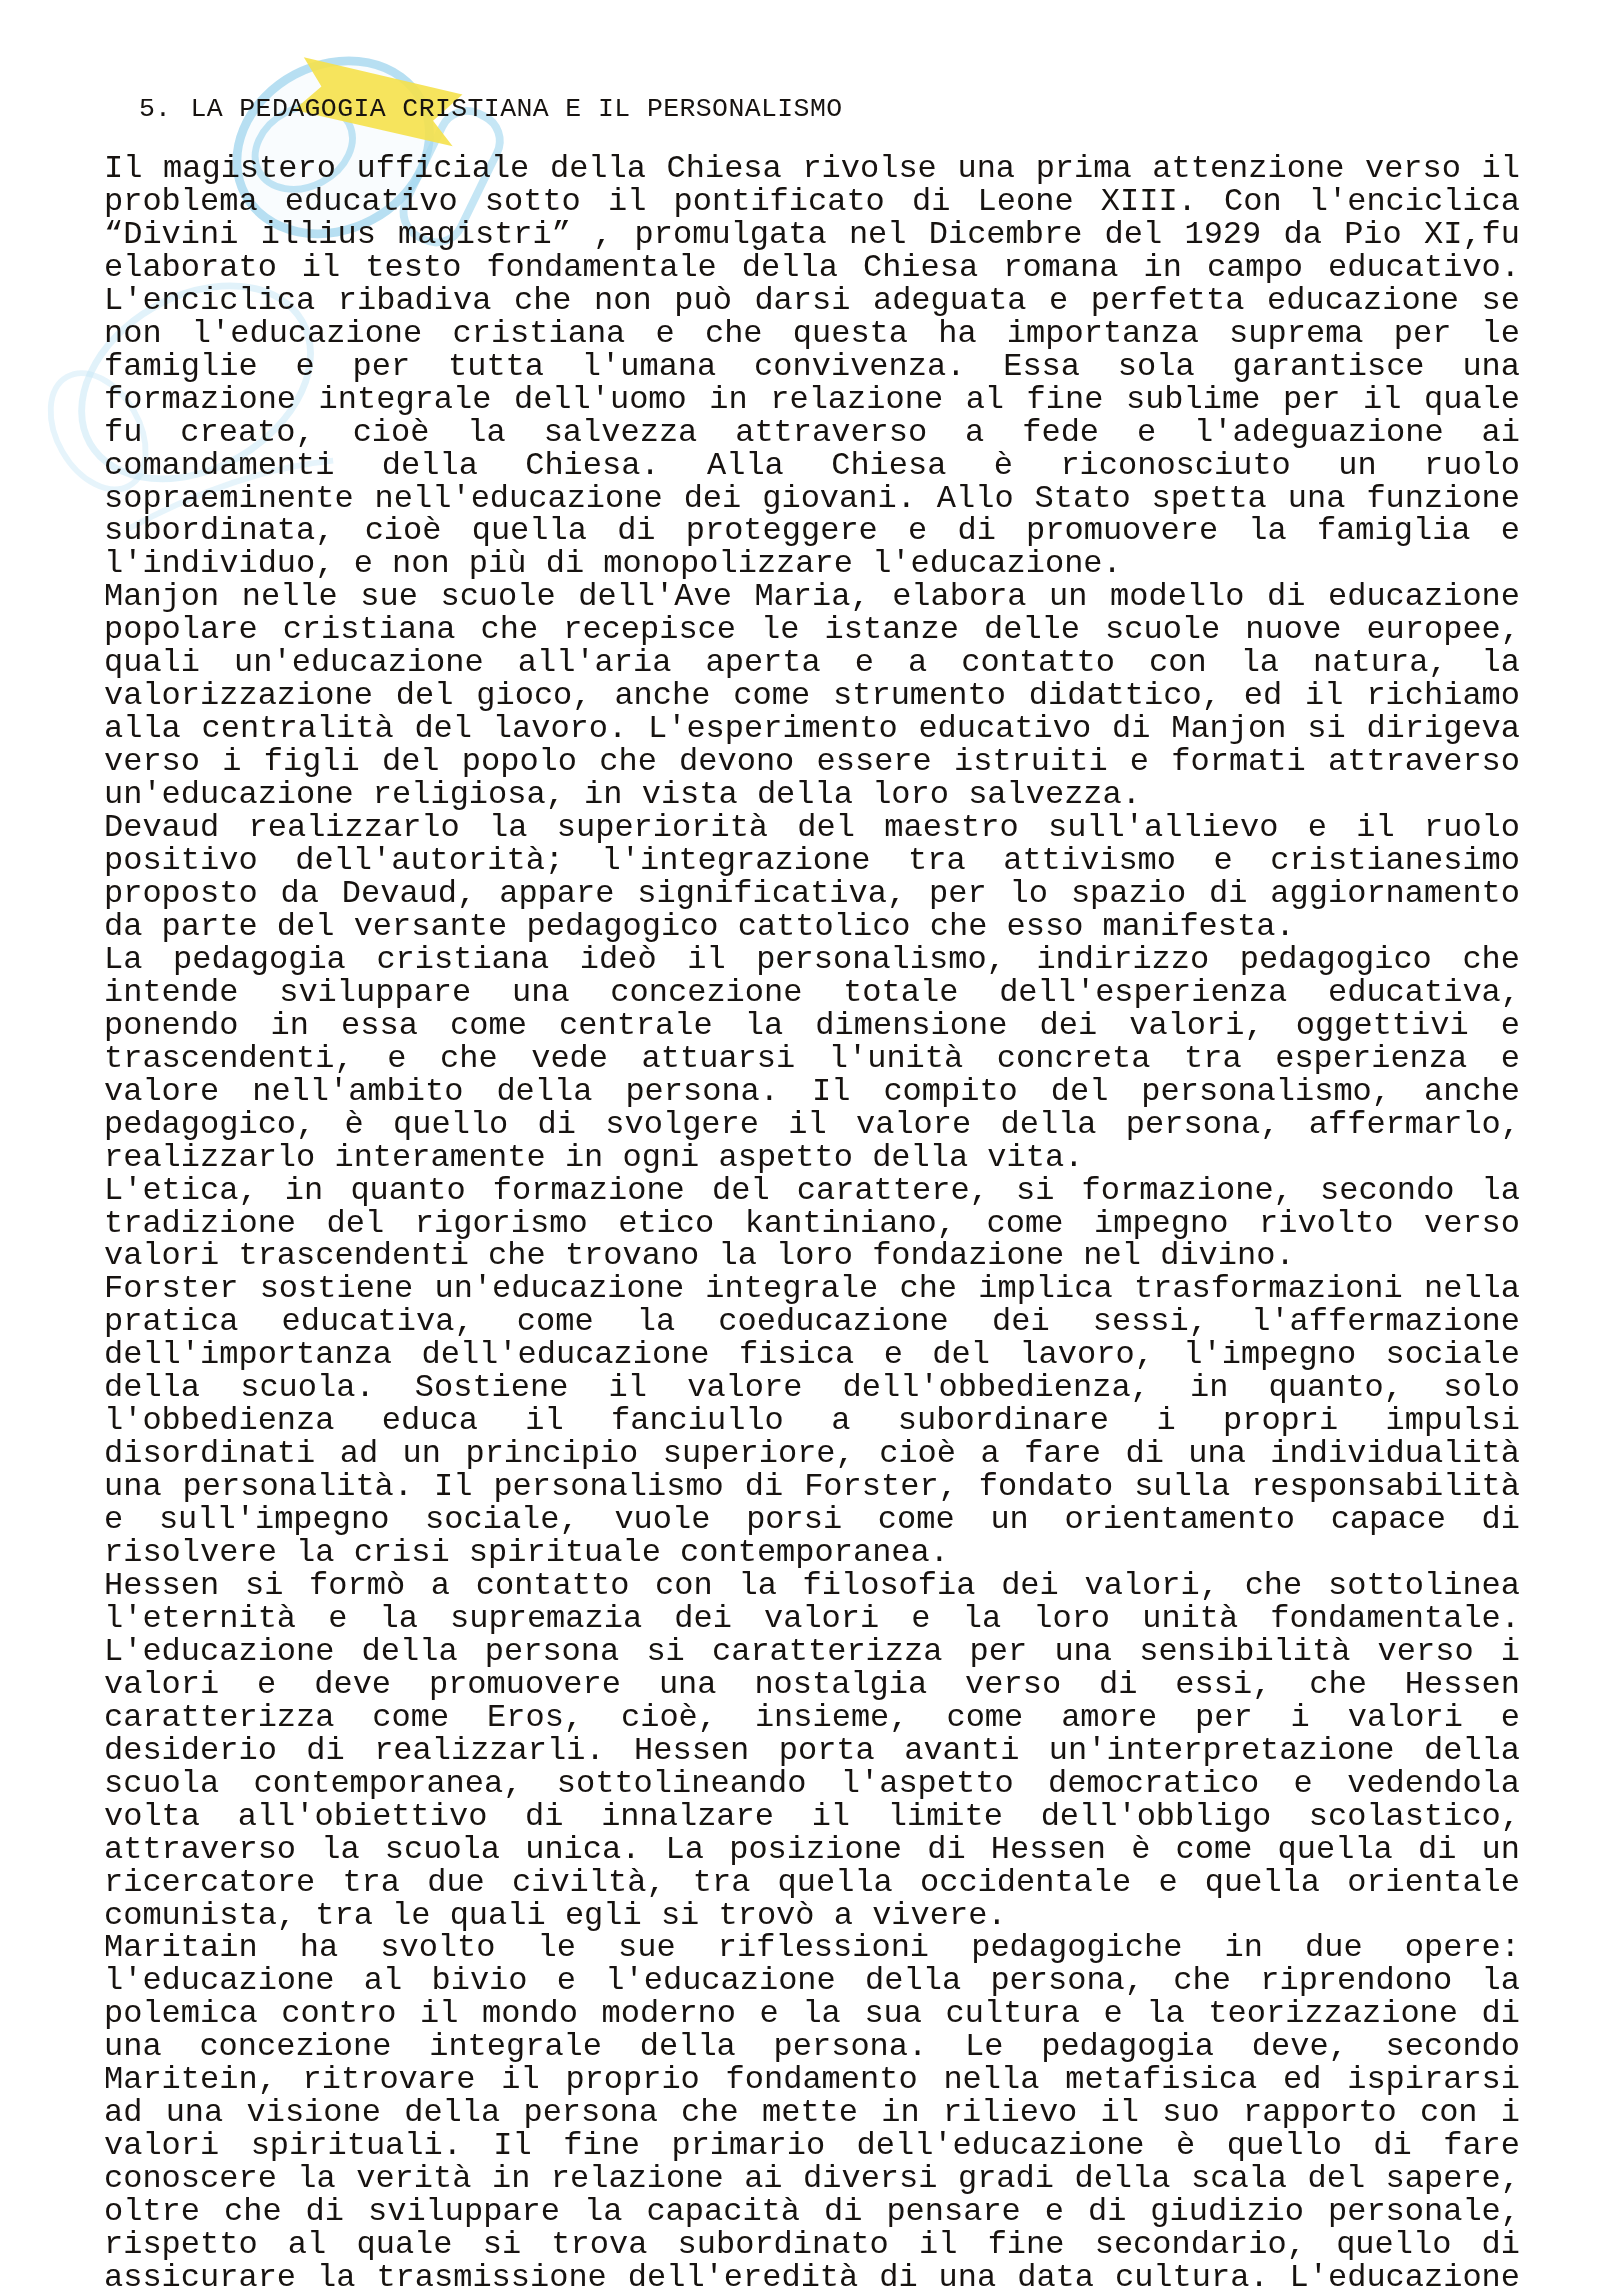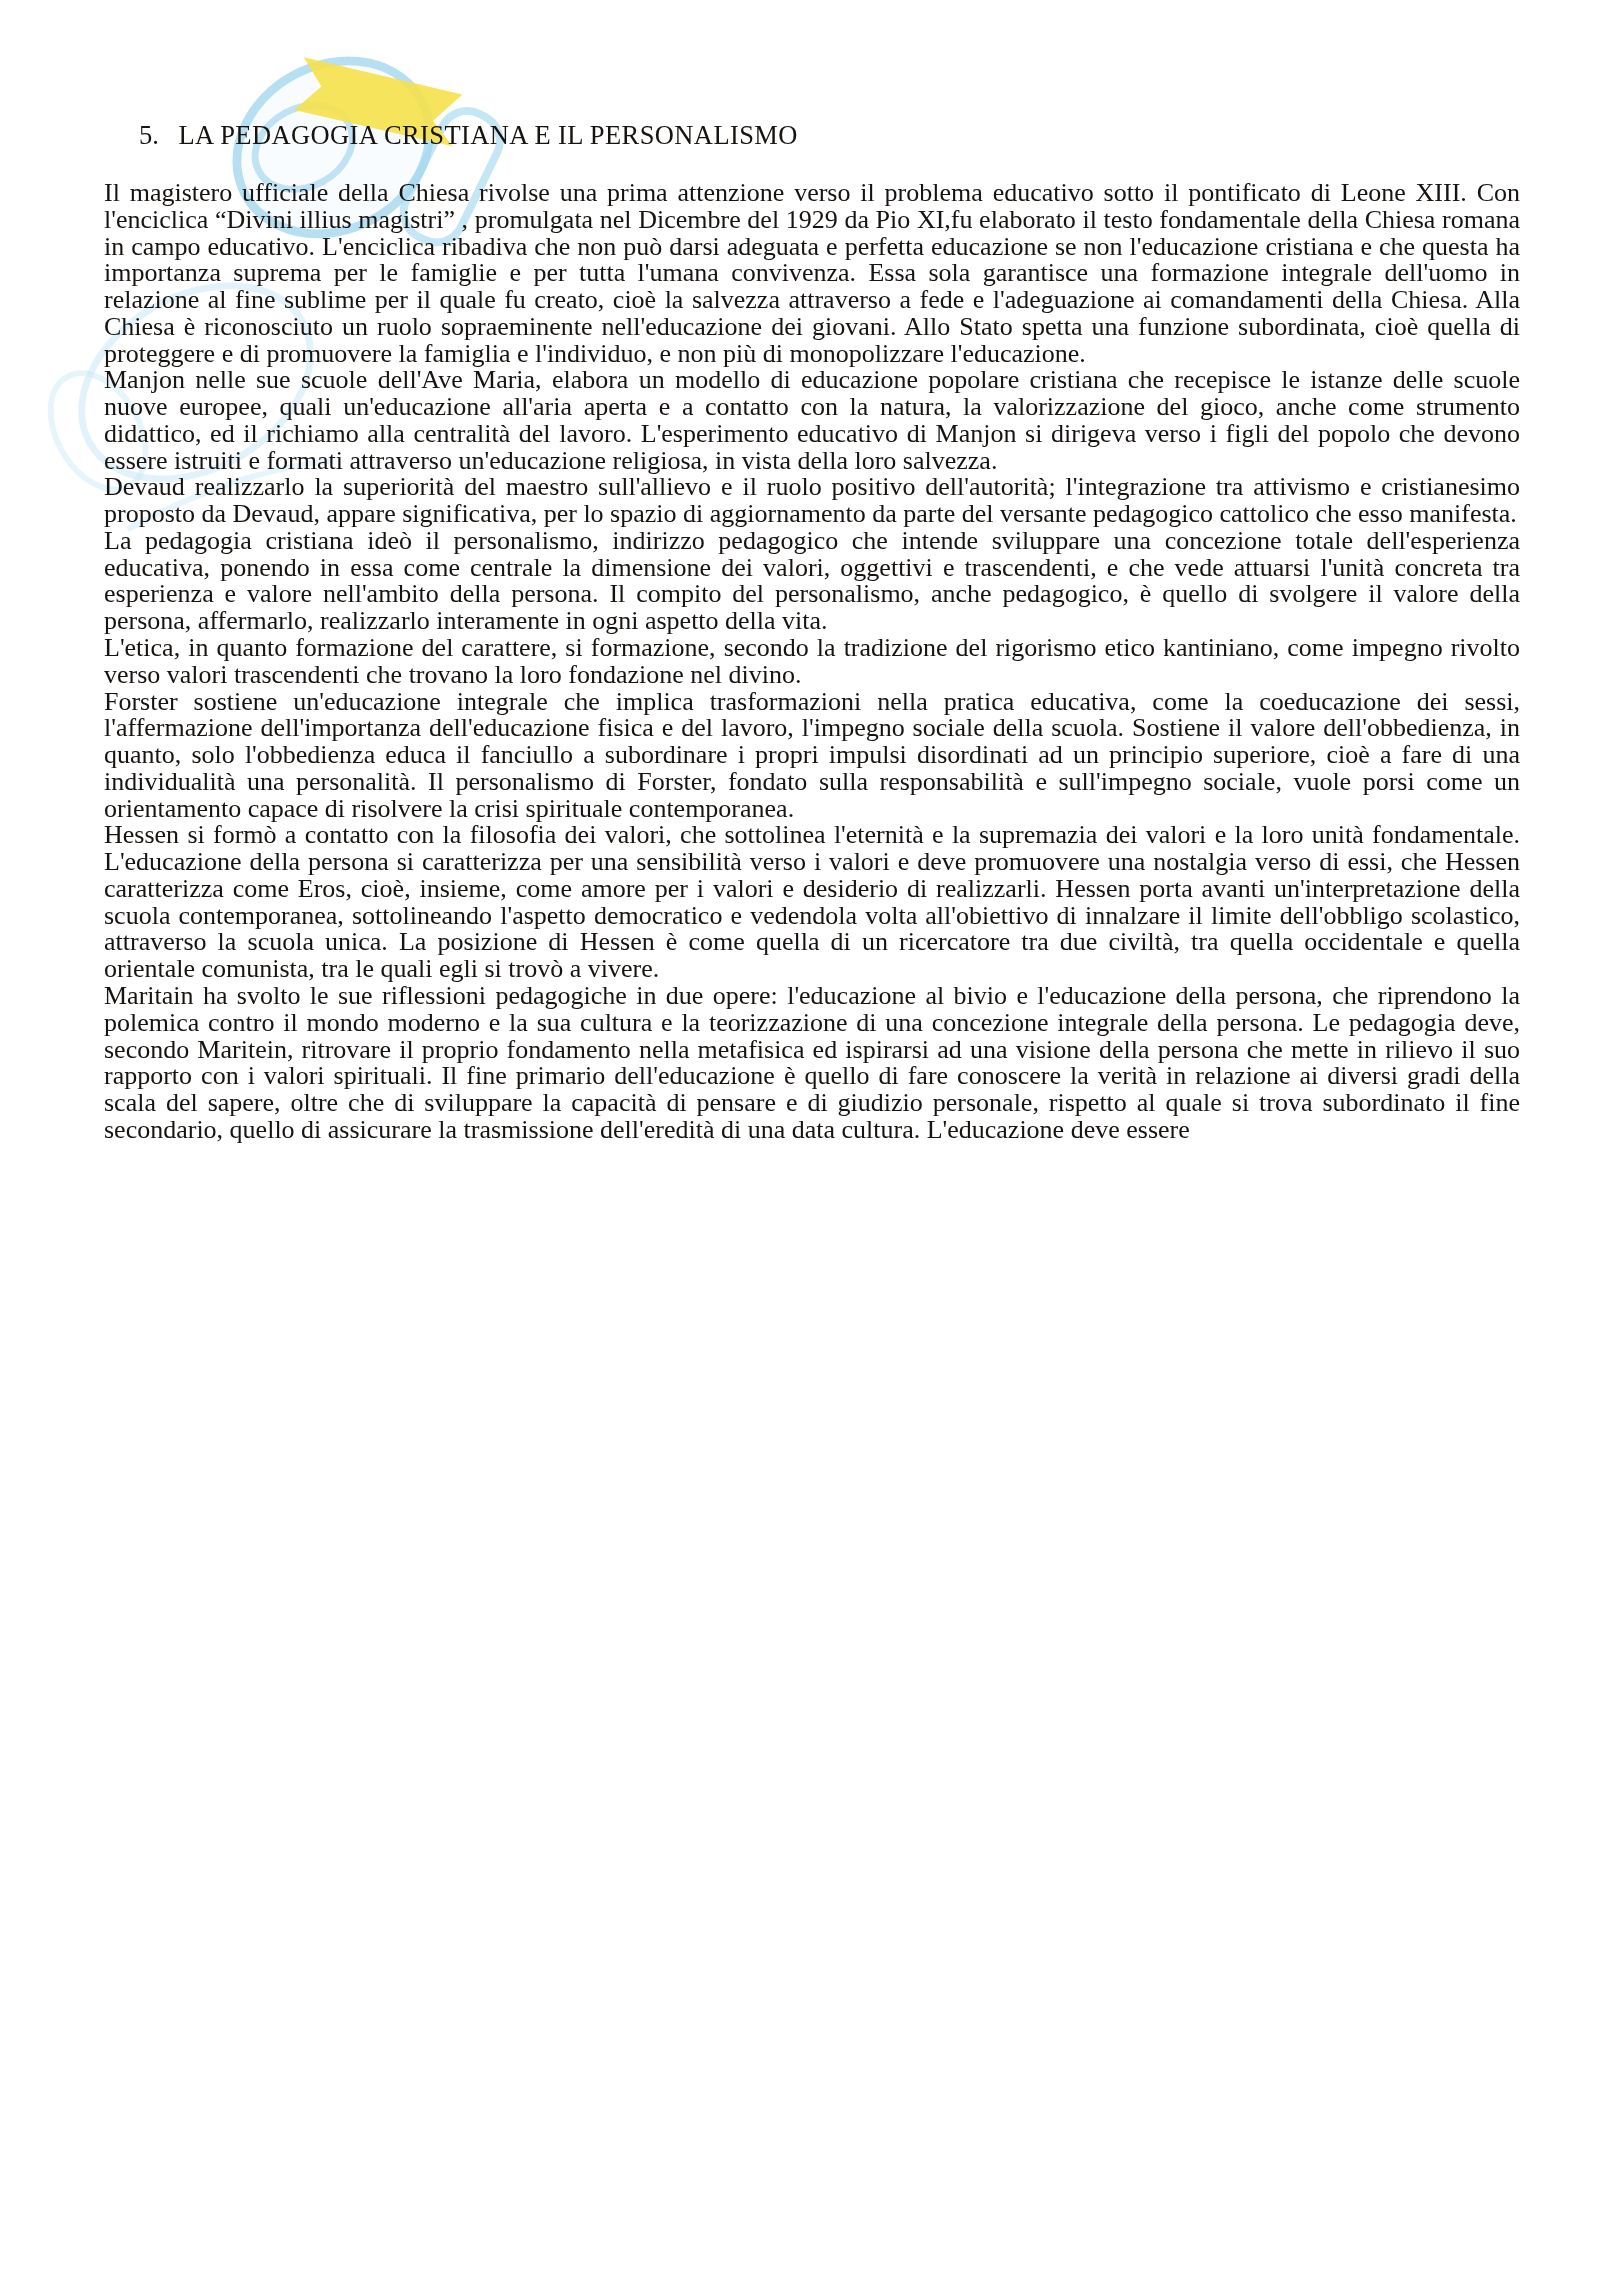--- a/index.html
+++ b/index.html
@@ -9,21 +9,22 @@
     height: 2293px;
     position: relative;
     font-family: "Liberation Serif", serif;
     color: #171310;
     overflow: hidden;
   }
   .page {
     position: relative;
     width: 100%;
     height: 100%;
-    padding: 120px 100px 0 104px;
+    padding: 94px 100px 0 104px;
+    font-family: Liberation Mono, monospace;
   }
   .watermark {
     position: absolute;
     left: 9.8px;
     top: 0px;
     z-index: 0;
     pointer-events: none;
   }
   .content {
     position: relative;
@@ -31,21 +32,21 @@
   }
   .heading {
     font-size: 26.5px;
     margin-left: 35px;
     margin-bottom: 29px;
     white-space: nowrap;
   }
   .heading .num { margin-right: 19.6px; }
   .heading .title-text { letter-spacing: 0.4px; }
   .body-text p {
-    font-size: 26px;
+    font-size: 32px;
     line-height: 1.03;
     text-align: justify;
   }
 </style>
 </head>
 <body>
 
 <div class="page">
 
   <svg class="watermark" width="568" height="608" viewBox="0 0 580 620">

